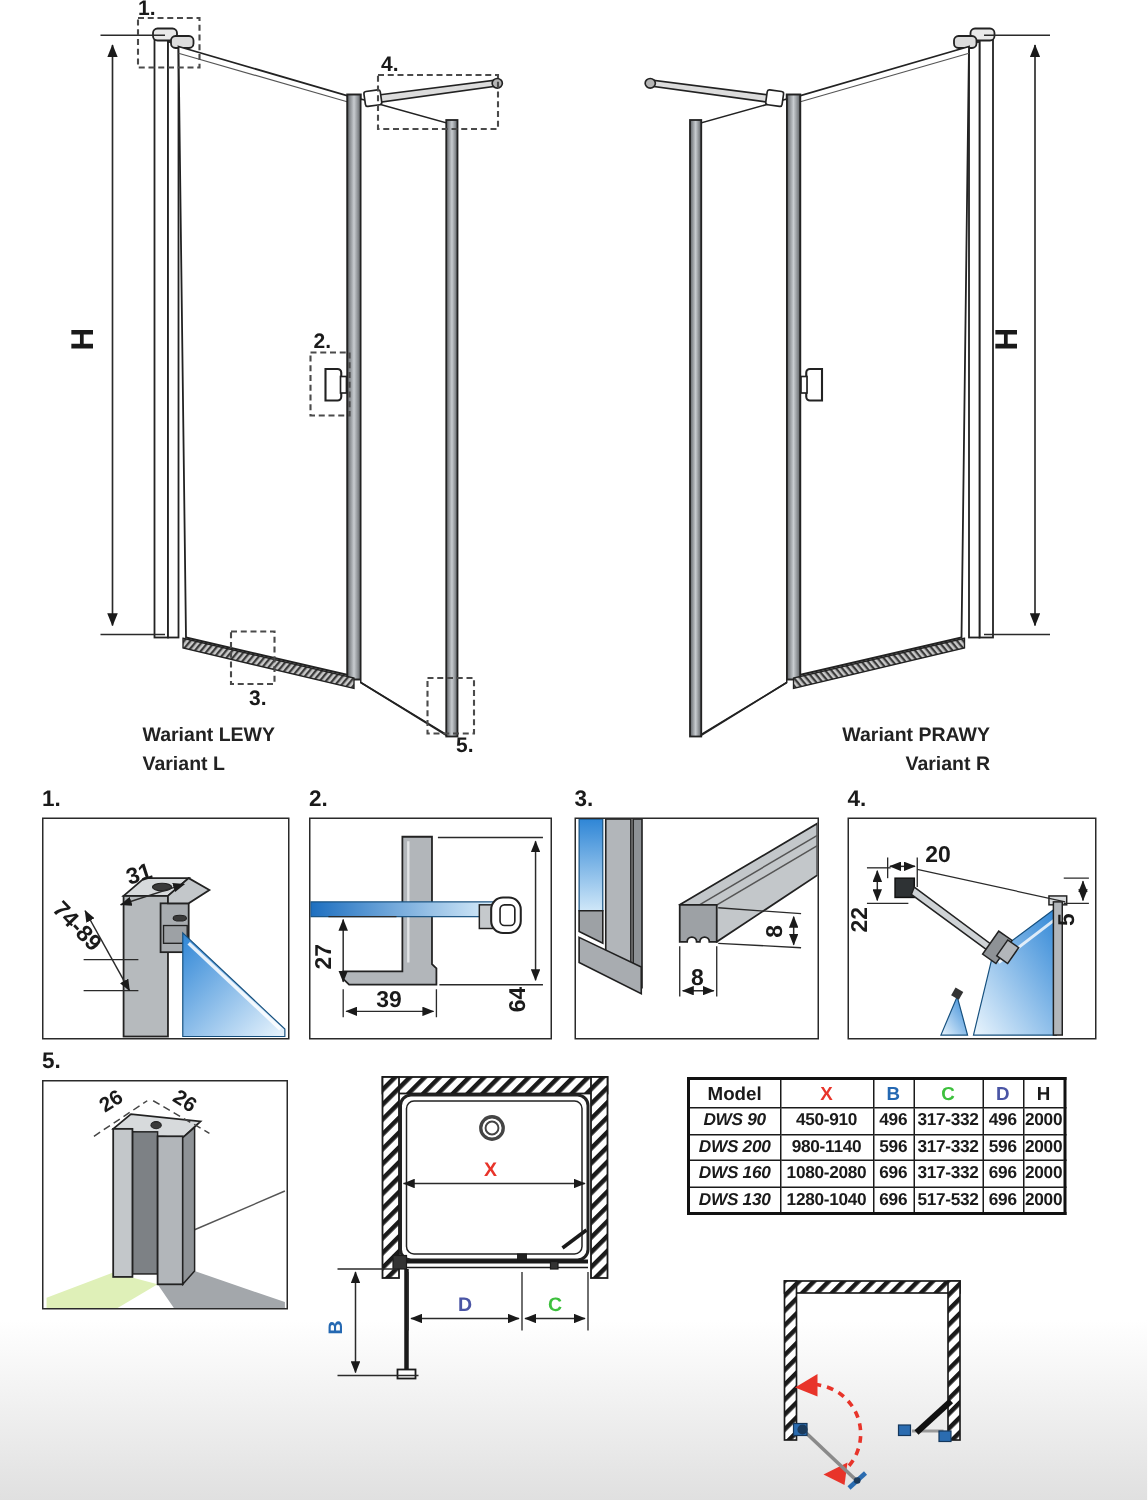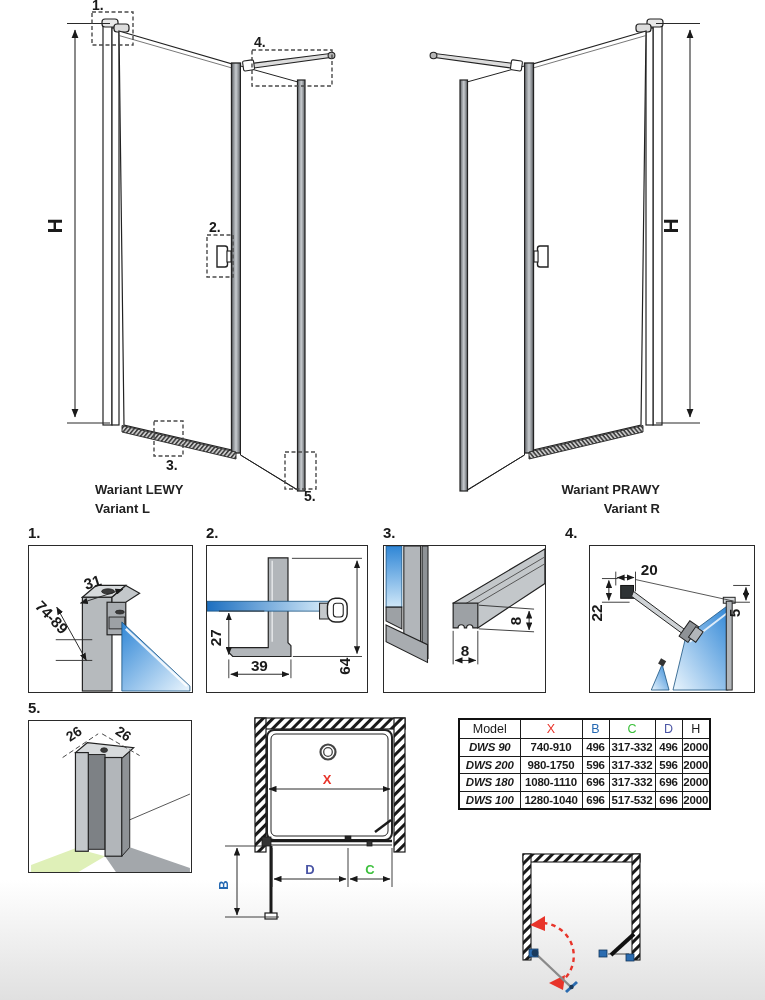--- a/index.html
+++ b/index.html
@@ -13,21 +13,21 @@
   .callout-txt{font-size:14px;font-weight:600;fill:#1a1a1a;}
   .h-txt{font-size:21px;font-weight:600;fill:#1a1a1a;}
   .plan-txt{font-size:13px;font-weight:700;}
   .variant-title{position:absolute;z-index:2;font-size:13px;font-weight:700;line-height:19px;color:#222;}
   .detail-label{position:absolute;z-index:2;font-size:15px;font-weight:600;color:#1a1a1a;}
   .detail-box{position:absolute;z-index:1;border:1.7px solid #2a2a2a;background:#fff;box-sizing:border-box;}
   .detail-box svg{display:block;width:100%;height:100%;}
   .spec-table{border-collapse:collapse;table-layout:fixed;width:251px;border:2.2px solid #111;background:#fff;}
   .spec-table th,.spec-table td{border:1.6px solid #1a1a1a;text-align:center;vertical-align:middle;
      padding:0;white-space:nowrap;overflow:hidden;}
-  .spec-table th{height:18px;font-size:12.5px;font-weight:400;}
+  .spec-table th{height:18px;font-size:12.5px;font-weight:700;}
   .spec-table td{height:16.5px;font-size:11.5px;font-weight:700;letter-spacing:-0.2px;}
   .spec-table td.model{font-style:italic;margin-top:44px;}
   .h-x{color:#e8342a;} .h-b{color:#2468b2;} .h-c{color:#3dc03d;} .h-d{color:#4a55a5;}
 </style>
 </head>
 <body>
 
 <div class="page">
   <div class="fade"></div>
 
@@ -215,21 +215,21 @@
         <line x1="70" y1="86" x2="70" y2="120"></line>
         <line x1="95" y1="86" x2="95" y2="120"></line>
         <line x1="72" y1="116" x2="93" y2="116" marker-start="url(#arr)" marker-end="url(#arr)" stroke-width="1"></line>
       </g>
       <text class="dim-txt" x="139" y="76" text-anchor="middle" transform="rotate(-90 139 76)">8</text>
       <text class="dim-txt" x="82" y="112" text-anchor="middle">8</text>
     </svg>
   </div>
 
   <div class="detail-label" style="left:565px;top:524px">4.</div>
-  <div class="detail-box" style="left:589px;top:545px;width:166px;height:148px">
+  <div class="detail-box" style="left:565px;top:545px;width:166px;height:148px">
     <svg viewBox="0 0 166 148">
       <g>
         <polygon points="97,92 140,60 140,146 84,146" fill="url(#glassTR)" stroke="#16507e" stroke-width="0.8"></polygon>
         <line x1="101" y1="97" x2="139" y2="68" stroke="#fff" stroke-width="2" opacity="0.8"></line>
         <polygon points="73,120 80,146 62,146" fill="url(#glassTR)" stroke="#16507e" stroke-width="0.8"></polygon>
         <rect x="70" y="115" width="6" height="6" fill="#333" transform="rotate(30 73 118)"></rect>
       </g>
       <g>
         <rect x="31" y="40" width="13" height="13" fill="#2e3234" stroke="#111" stroke-width="1"></rect>
         <polygon points="44,46 99,87 96.5,91 42,51" fill="#cfd3d6" stroke="#222" stroke-width="1"></polygon>
@@ -338,44 +338,44 @@
           <th class="h-x">X</th>
           <th class="h-b">B</th>
           <th class="h-c">C</th>
           <th class="h-d">D</th>
           <th>H</th>
         </tr>
       </thead>
       <tbody>
         <tr>
           <td class="model">DWS 90</td>
-          <td>740-910</td>
+          <td>450-910</td>
           <td>496</td>
           <td>317-332</td>
           <td>496</td>
           <td>2000</td>
         </tr>
         <tr>
           <td class="model">DWS 200</td>
-          <td>980-1750</td>
+          <td>980-1140</td>
           <td>596</td>
           <td>317-332</td>
           <td>596</td>
           <td>2000</td>
         </tr>
         <tr>
-          <td class="model">DWS 180</td>
-          <td>1080-1110</td>
+          <td class="model">DWS 160</td>
+          <td>1080-2080</td>
           <td>696</td>
           <td>317-332</td>
           <td>696</td>
           <td>2000</td>
         </tr>
         <tr>
-          <td class="model">DWS 100</td>
+          <td class="model">DWS 130</td>
           <td>1280-1040</td>
           <td>696</td>
           <td>517-532</td>
           <td>696</td>
           <td>2000</td>
         </tr>
       </tbody>
     </table>
   </div>
 

